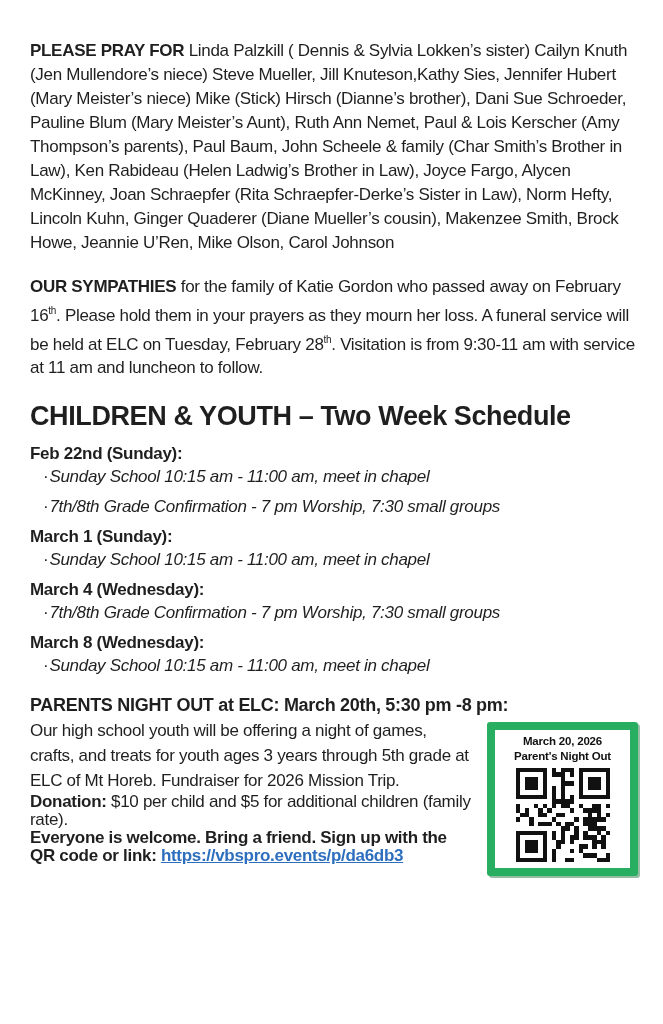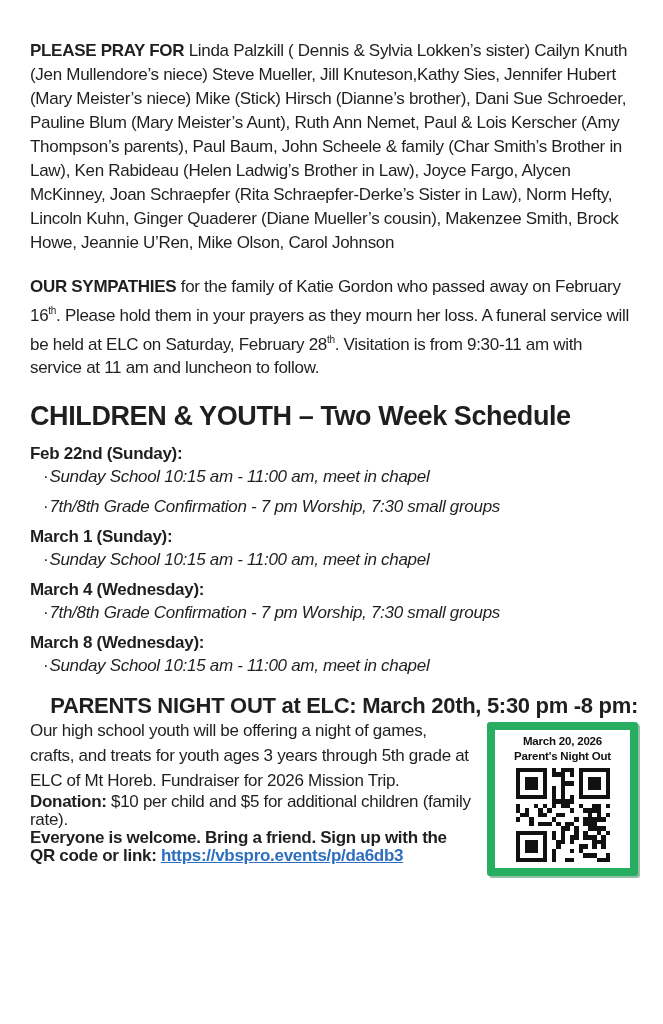--- a/index.html
+++ b/index.html
@@ -59,25 +59,24 @@
     line-height: 23px;
     letter-spacing: -0.3px;
     padding-left: 13px;
   }
   .sched-detail .bullet { font-style: normal; margin-right: 1px; }
   .sched-detail em { }
   
   .pno { margin-top: 16px; }
   .pno .body { line-height: 25px; }
   .pno-title {
-    font-size: 22px;
+    font-size: 18px;
     font-weight: 700;
     line-height: 25px;
     letter-spacing: -0.3px;
-    text-align: right;
   }
   .qr-box {
     float: right;
     width: 151px;
     margin: 4px 0 6px 14px;
     background: #ffffff;
     border: 8px solid var(--qr-green, #27AE60);
     border-radius: 3px;
     box-shadow: 2px 2px 0 rgba(20, 110, 55, 0.45);
     padding: 4px 2px 6px 2px;
@@ -104,21 +103,21 @@
   .clear { clear: both; }
 </style>
 </head>
 <body>
 
 <div class="page">
 
 
   <p class="body pray"><strong>PLEASE PRAY FOR </strong><span>Linda Palzkill ( Dennis &amp; Sylvia Lokken’s sister) Cailyn Knuth (Jen Mullendore’s niece) Steve Mueller, Jill Knuteson,Kathy Sies, Jennifer Hubert (Mary Meister’s niece) Mike (Stick) Hirsch (Dianne’s brother), Dani Sue Schroeder, Pauline Blum (Mary Meister’s Aunt), Ruth Ann Nemet, Paul &amp; Lois Kerscher (Amy Thompson’s parents), Paul Baum, John Scheele &amp; family (Char Smith’s Brother in Law), Ken Rabideau (Helen Ladwig’s Brother in Law), Joyce Fargo, Alycen McKinney, Joan Schraepfer (Rita Schraepfer-Derke’s Sister in Law), Norm Hefty, Lincoln Kuhn, Ginger Quaderer (Diane Mueller’s cousin), Makenzee Smith, Brock Howe, Jeannie U’Ren, Mike Olson, Carol Johnson</span></p>
 
-  <p class="body symp"><strong>OUR SYMPATHIES</strong><span> for the family of Katie Gordon who passed away on February 16</span><sup>th</sup><span>. Please hold them in your prayers as they mourn her loss. A funeral service will be held at ELC on Saturday, February 28</span><sup>th</sup><span>. Visitation is from 9:30-11 am with service at 11 am and luncheon to follow.</span></p>
+  <p class="body symp"><strong>OUR SYMPATHIES</strong><span> for the family of Katie Gordon who passed away on February 16</span><sup>th</sup><span>. Please hold them in your prayers as they mourn her loss. A funeral service will be held at ELC on Tuesday, February 28</span><sup>th</sup><span>. Visitation is from 9:30-11 am with service at 11 am and luncheon to follow.</span></p>
 
   <div class="h2">CHILDREN &amp; YOUTH – Two Week Schedule</div>
 
   <div>
     <div class="sched-item">
       <div class="sched-date">Feb 22nd (Sunday):</div>
       <div class="sched-detail"><span class="bullet">·</span><em>Sunday School 10:15 am - 11:00 am, meet in chapel</em></div>
     </div>
     <div class="sched-item">
       <div class="sched-detail"><span class="bullet">·</span><em>7th/8th Grade Confirmation - 7 pm Worship, 7:30 small groups</em></div>

